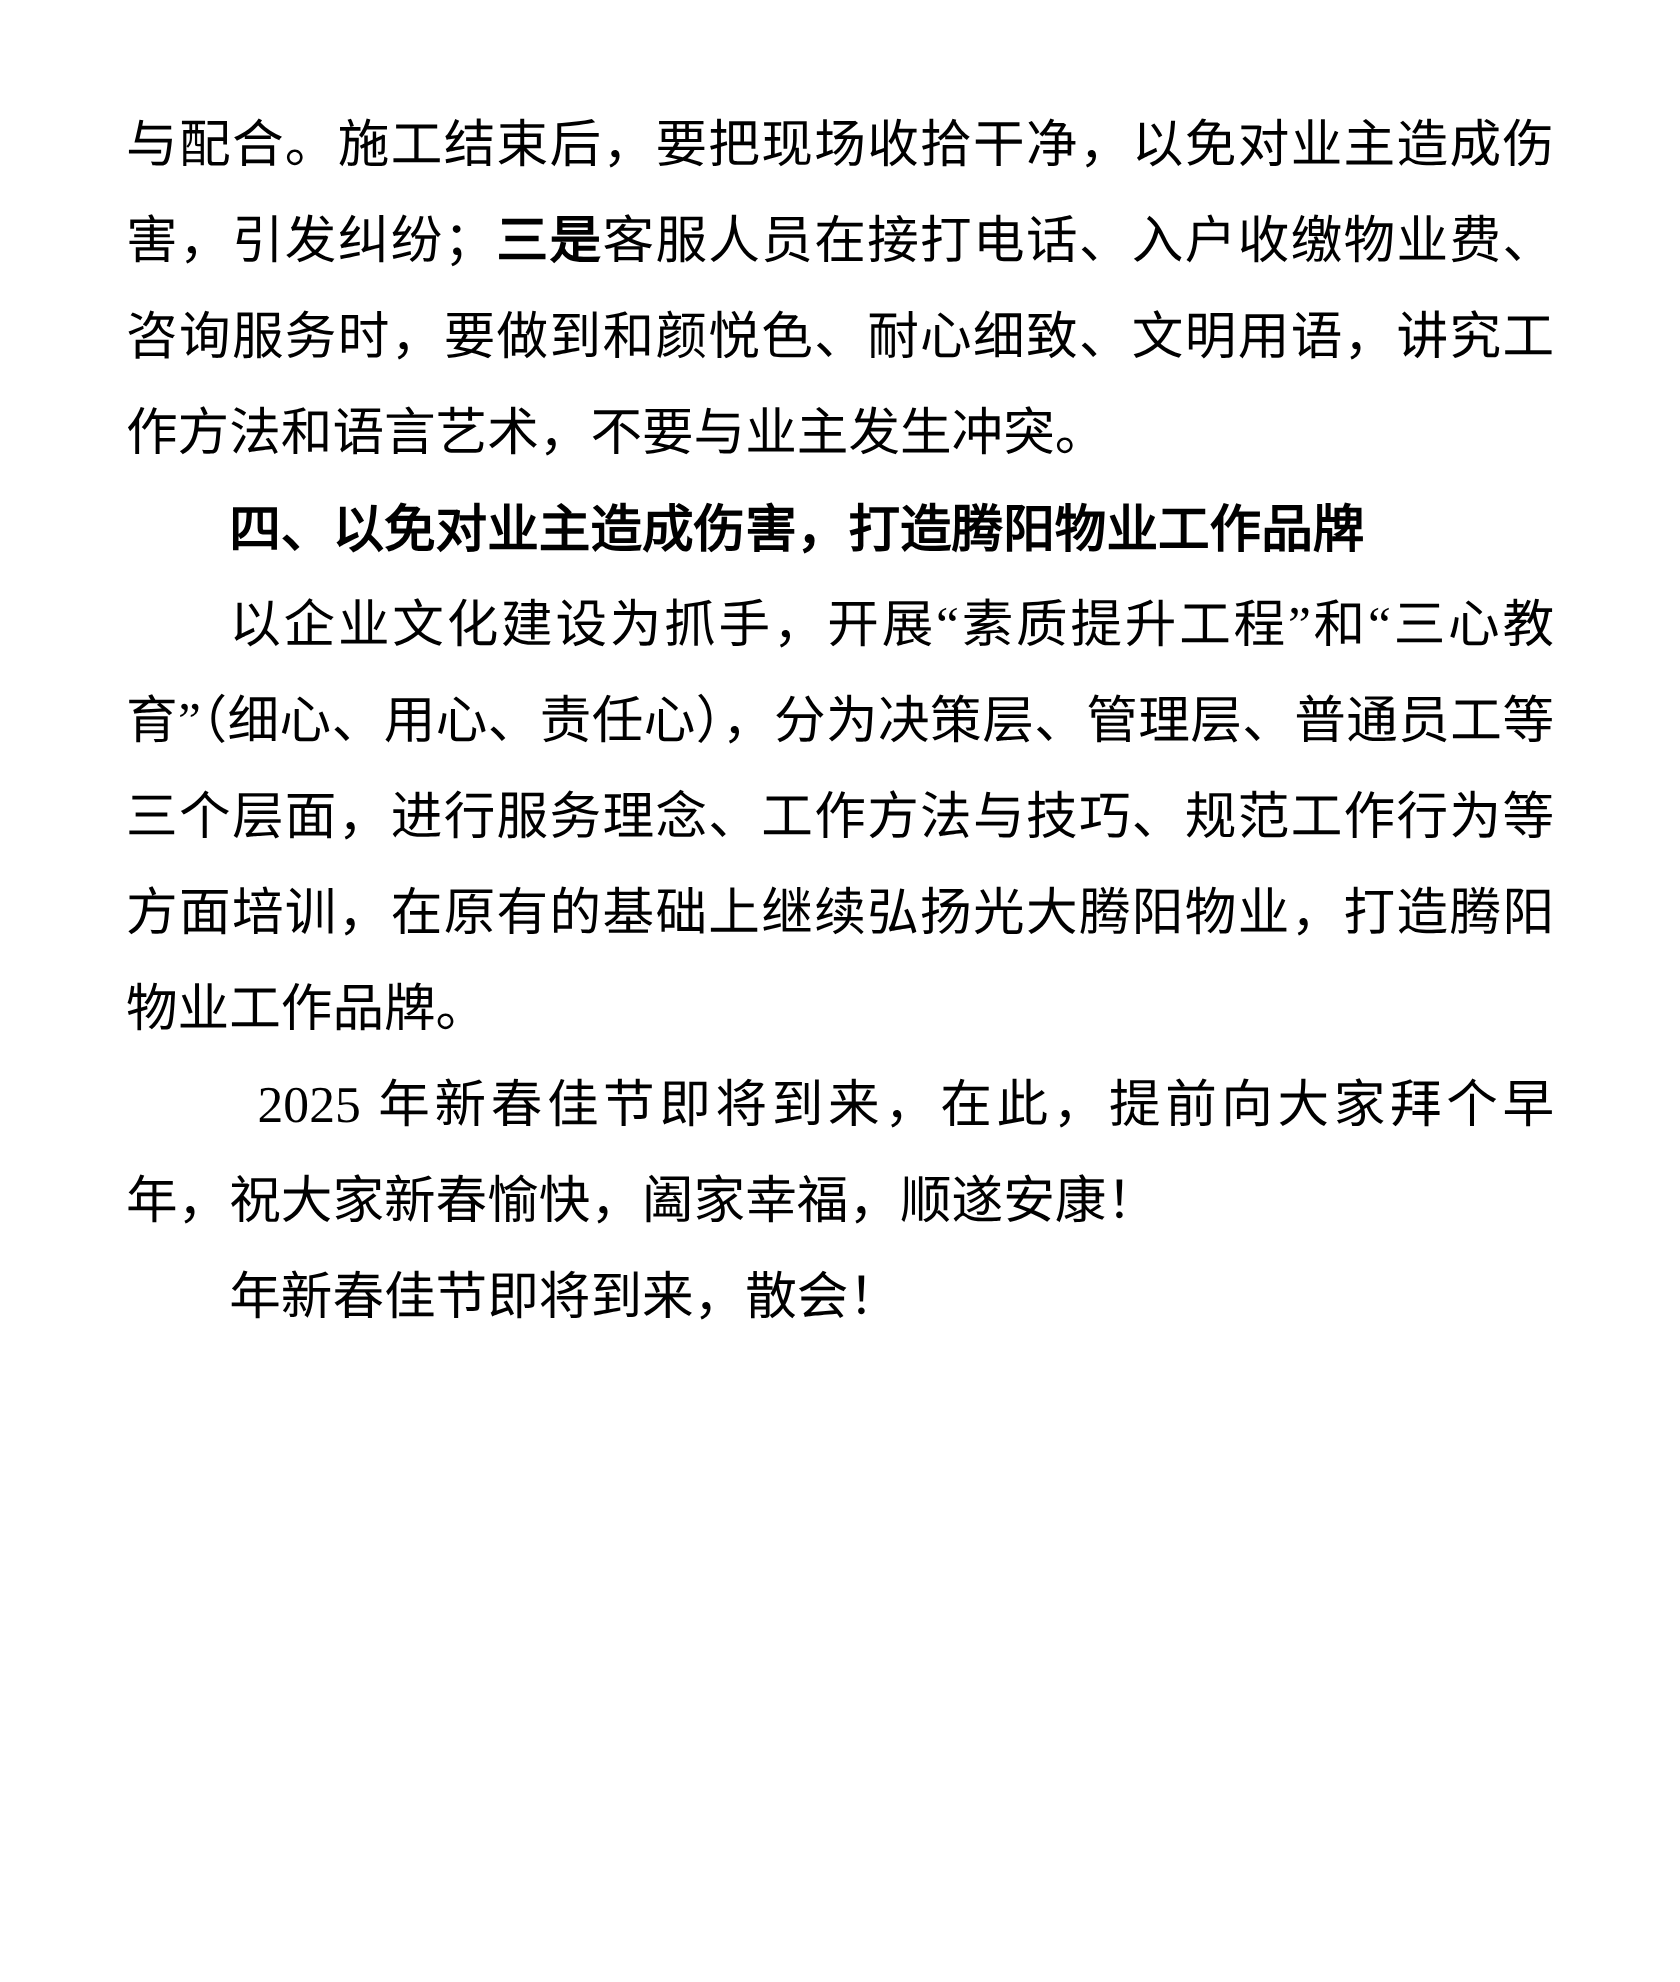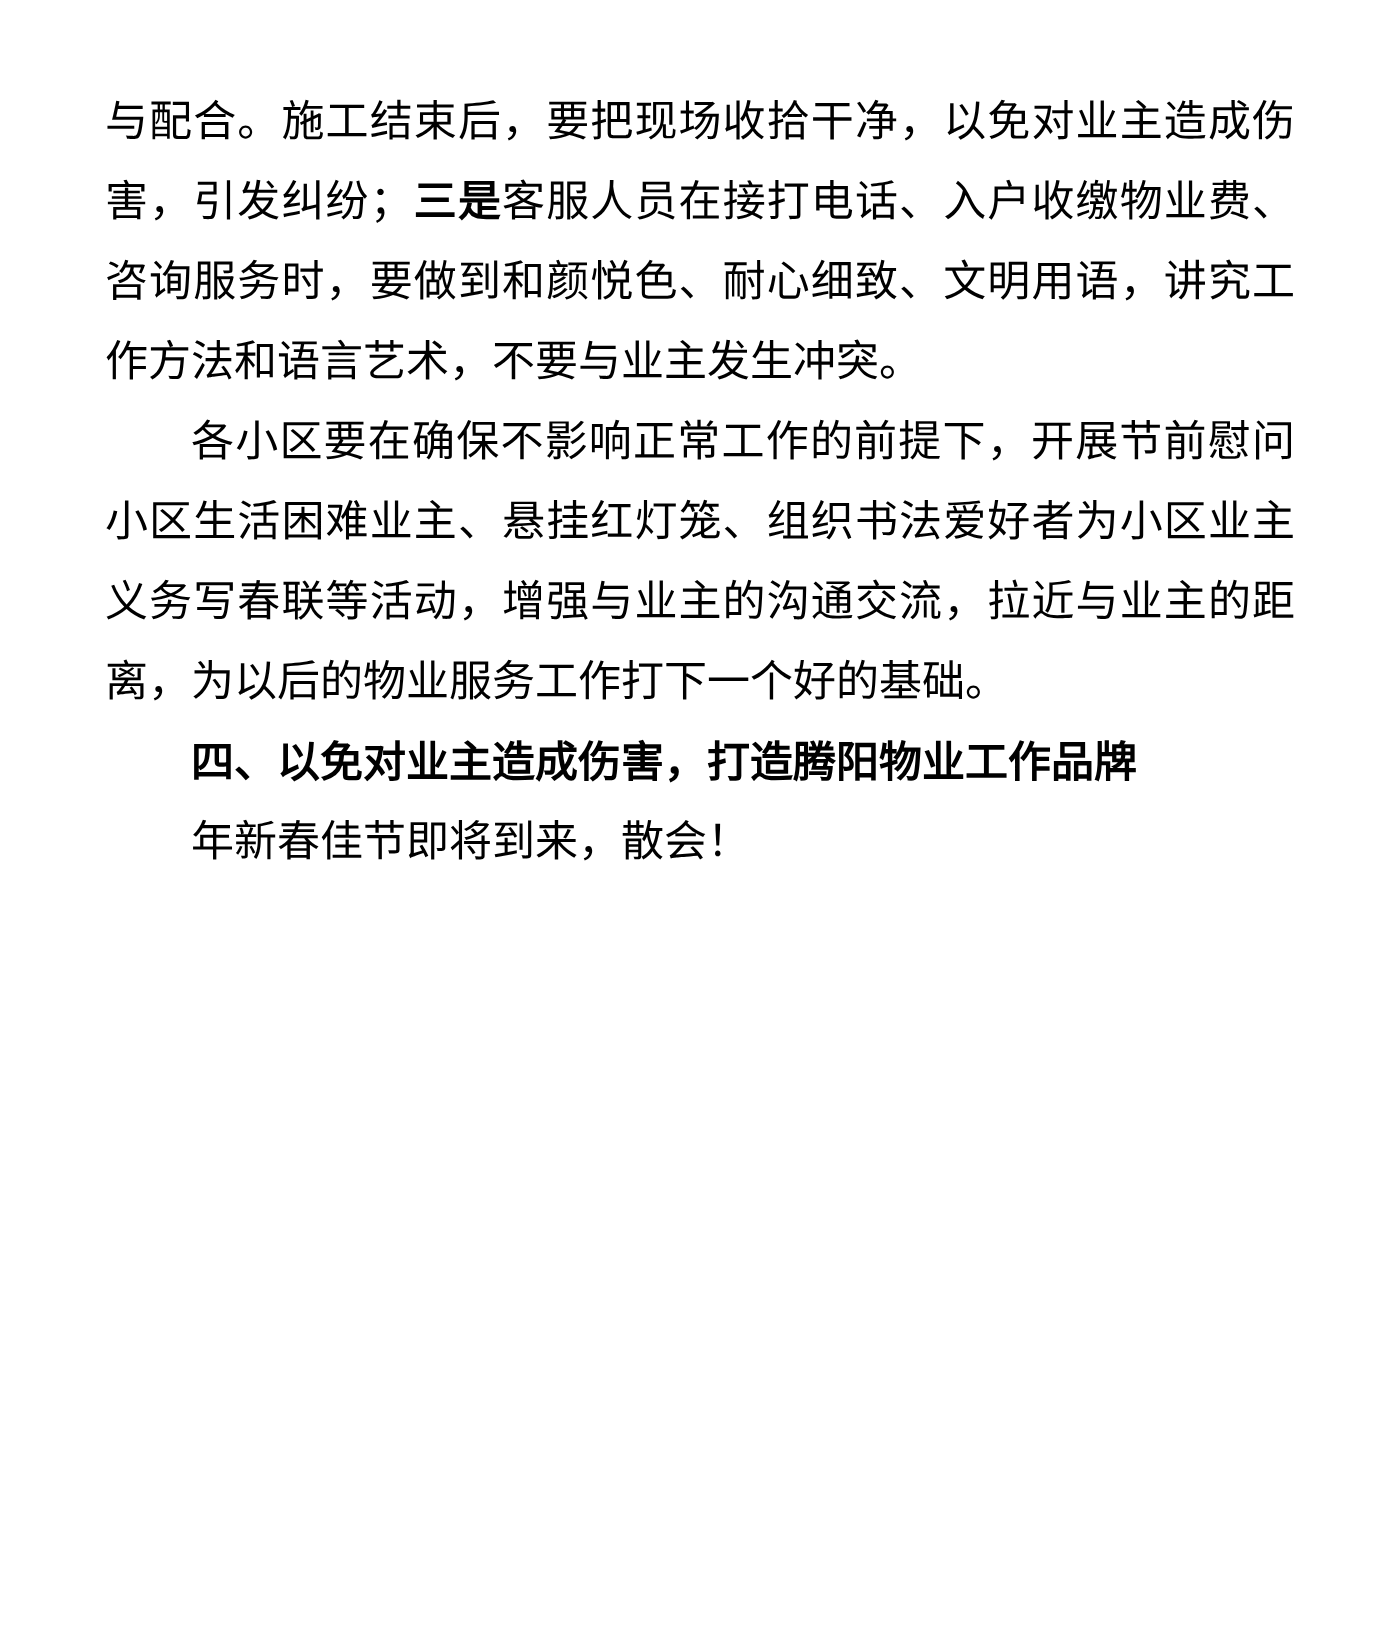--- a/index.html
+++ b/index.html
@@ -37,17 +37,18 @@
   .indent-wide   { text-indent: 2.55em; }
   .seg { white-space: normal; }
   .seg.bold { font-weight: bold; }
 </style>
 </head>
 <body>
 
 <div class="page" style="background: rgb(255, 255, 255); color: rgb(0, 0, 0);">
   <div>
       <p class="para role-body indent-none"><span class="seg">与配合。施工结束后，要把现场收拾干净，以免对业主造成伤害，引发纠纷；</span><span class="seg bold">三是</span><span class="seg">客服人员在接打电话、入户收缴物业费、咨询服务时，要做到和颜悦色、耐心细致、文明用语，讲究工作方法和语言艺术，不要与业主发生冲突。</span></p>
-      <p class="para role-body indent-normal"><span class="seg">各小区要在确保不影响正常工作的前提下，开展节前慰问小区生活困难业主、悬挂红灯笼、组织书法爱好者为小区业主义务写春联等活动，增强与业主的沟通交流，拉近与业主的距离，为以后的物业服务工作打下一个好的基础。</span></p>
       <p class="para role-heading indent-normal"><span class="seg bold">四、以免对业主造成伤害，打造腾阳物业工作品牌</span></p>
+      <p class="para role-body indent-normal"><span class="seg">以企业文化建设为抓手，开展“素质提升工程”和“三心教育”（细心、用心、责任心），分为决策层、管理层、普通员工等三个层面，进行服务理念、工作方法与技巧、规范工作行为等方面培训，在原有的基础上继续弘扬光大腾阳物业，打造腾阳物业工作品牌。</span></p>
+      <p class="para role-body indent-wide"><span class="seg">2025 年新春佳节即将到来，在此，提前向大家拜个早年，祝大家新春愉快，阖家幸福，顺遂安康！</span></p>
       <p class="para role-body indent-normal"><span class="seg">年新春佳节即将到来，散会！</span></p>
     </div>
 </div>
 
 </body></html>

